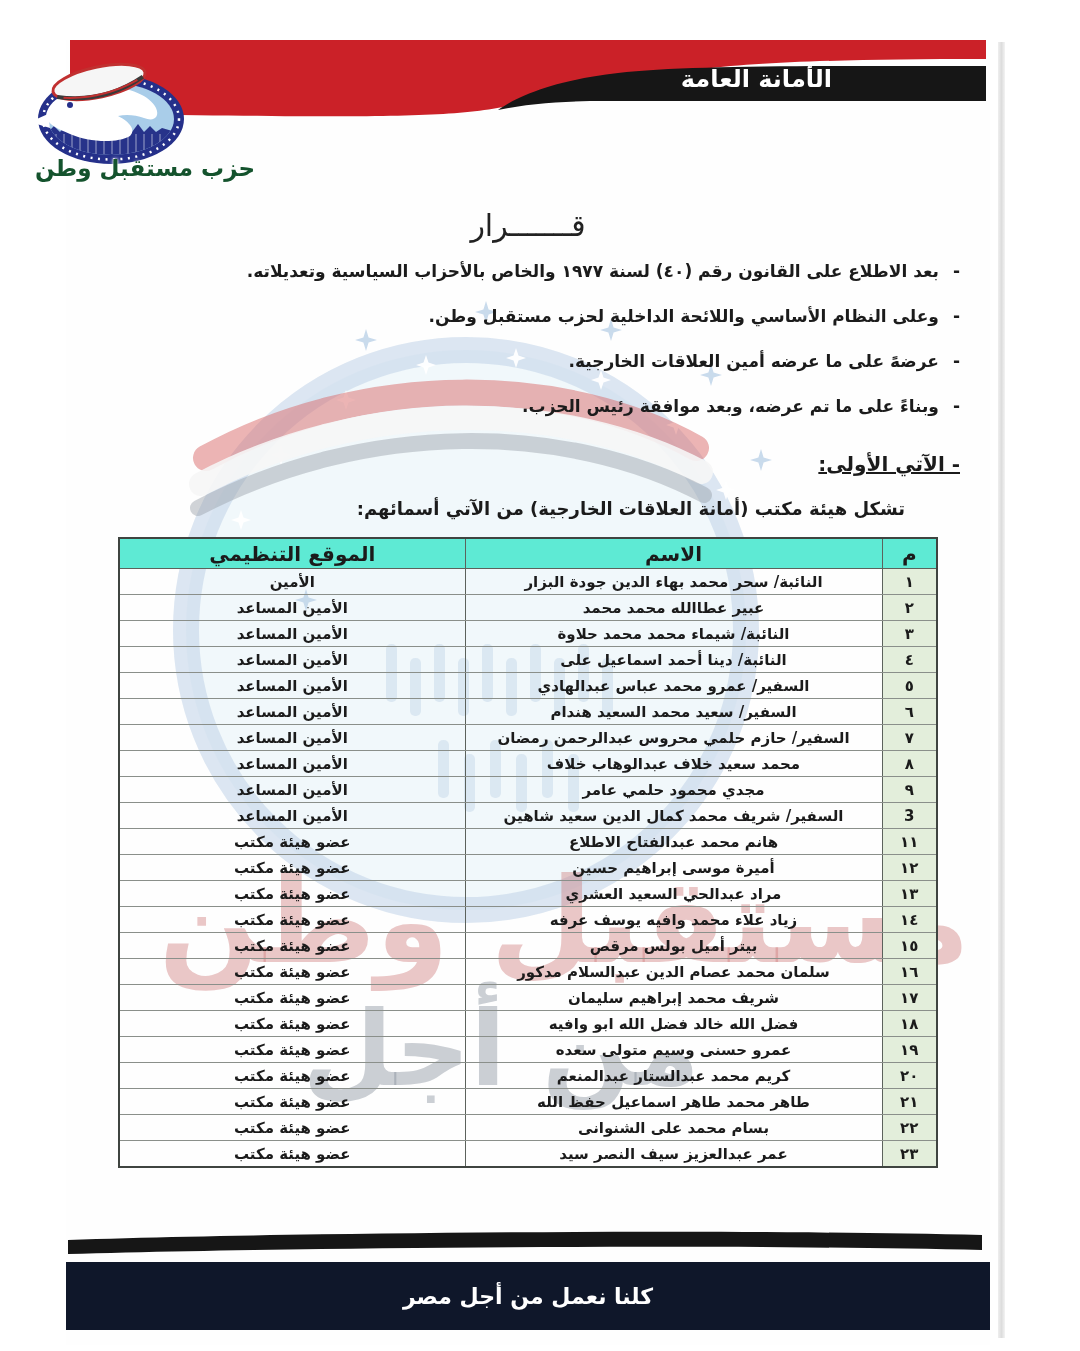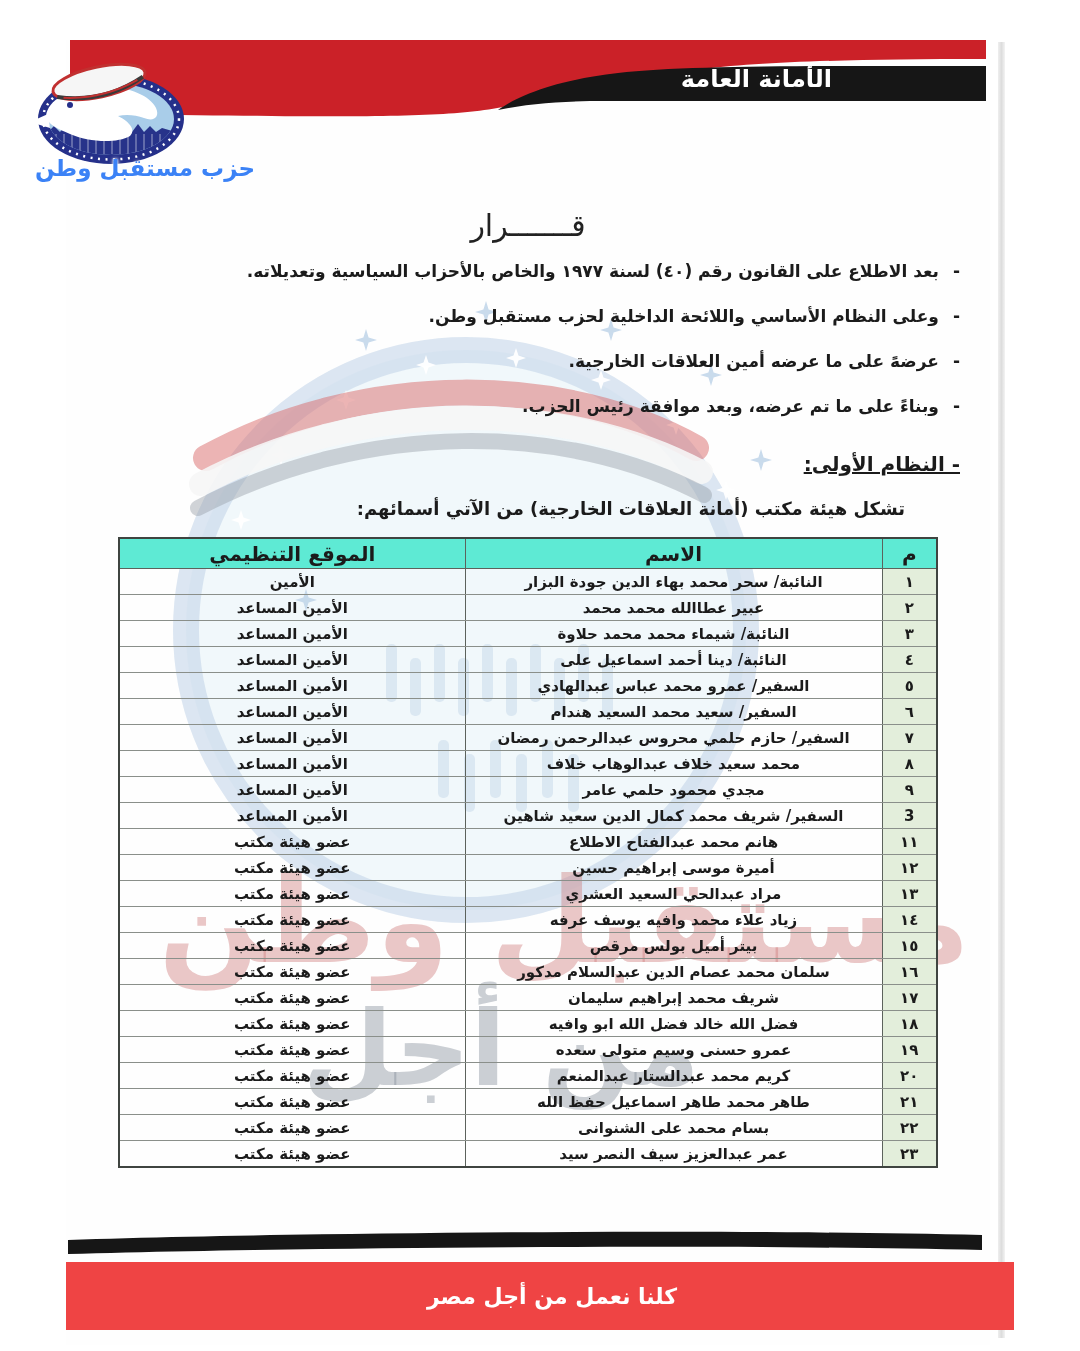--- a/index.html
+++ b/index.html
@@ -18,21 +18,21 @@
   
   .header{position:absolute;top:0;left:0;width:924px;height:200px;z-index:3;}
   .header svg{position:absolute;top:0;left:0;}
   .ribbon-label{
     position:absolute;top:25px;right:158px;font-size:24px;font-weight:bold;
     color:#ffffff;letter-spacing:.5px;z-index:4;
   }
   .logo-wrap{position:absolute;top:8px;right:752px;width:230px;height:155px;z-index:5;}
   .party-name{
     position:absolute;top:115px;right:700px;width:290px;text-align:center;
-    font-size:23px;font-weight:bold;color:#3b82f6;z-index:5;
+    font-size:23px;font-weight:bold;color:#14532d;z-index:5;
     text-shadow:0 0 2px #fff,0 0 4px #fff;
   }
   
   .watermark{position:absolute;inset:0;z-index:0;pointer-events:none;}
   .wm-text1{
     position:absolute;top:812px;right:20px;font-size:118px;font-weight:bold;
     color:rgba(205,118,118,.40);white-space:nowrap;
   }
   .wm-text2{
     position:absolute;top:948px;right:290px;font-size:104px;font-weight:bold;
@@ -71,22 +71,22 @@
   table.members thead th{height:29px;background:#5eead4;font-size:20px;}
   table.members tbody td{height:25px;font-size:15px;border-top-color:#8a8f8a;border-bottom-color:#8a8f8a;}
   table.members .col-num{width:55px;}
   table.members .col-name{width:417px;}
   table.members .col-pos{width:346px;}
   table.members tbody td.num-cell{background:#e3eedb;}
   
   .footer{position:absolute;left:0;top:1188px;width:924px;height:110px;z-index:3;}
   .footer svg{position:absolute;top:0;left:0;}
   .footer-red{
-    position:absolute;top:34px;left:0;width:924px;height:68px;background:#ef4444;
-    display:flex;align-items:center;justify-content:center;padding-left:24px;
+    position:absolute;top:34px;left:0;width:924px;height:68px;background:#0f172a;
+    display:flex;align-items:center;justify-content:center;
   }
   .footer-red .slogan{
     color:#ffffff;font-size:22px;font-weight:bold;letter-spacing:.5px;
   }
 </style>
 </head>
 <body>
 
 <div class="scan-edge"></div>
 
@@ -201,21 +201,21 @@
   <div class="content">
     <h1 class="decree-title">قـــــــرار</h1>
 
     <ul class="preamble">
       <li><span class="marker">-</span><span>بعد الاطلاع على القانون رقم (٤٠) لسنة ١٩٧٧ والخاص بالأحزاب السياسية وتعديلاته.</span></li>
       <li><span class="marker">-</span><span>وعلى النظام الأساسي واللائحة الداخلية لحزب مستقبل وطن.</span></li>
       <li><span class="marker">-</span><span>عرضهً على ما عرضه أمين العلاقات الخارجية.</span></li>
       <li><span class="marker">-</span><span>وبناءً على ما تم عرضه، وبعد موافقة رئيس الحزب.</span></li>
     </ul>
 
-    <h2 class="article-heading">- النظام الأولى:</h2>
+    <h2 class="article-heading">- الآتي الأولى:</h2>
     <p class="article-intro">تشكل هيئة مكتب (أمانة العلاقات الخارجية) من الآتي أسمائهم:</p>
 
     <table class="members">
       <colgroup>
         <col class="col-num">
           <col class="col-name">
           <col class="col-pos">
       </colgroup>
       <thead>
         <tr>

